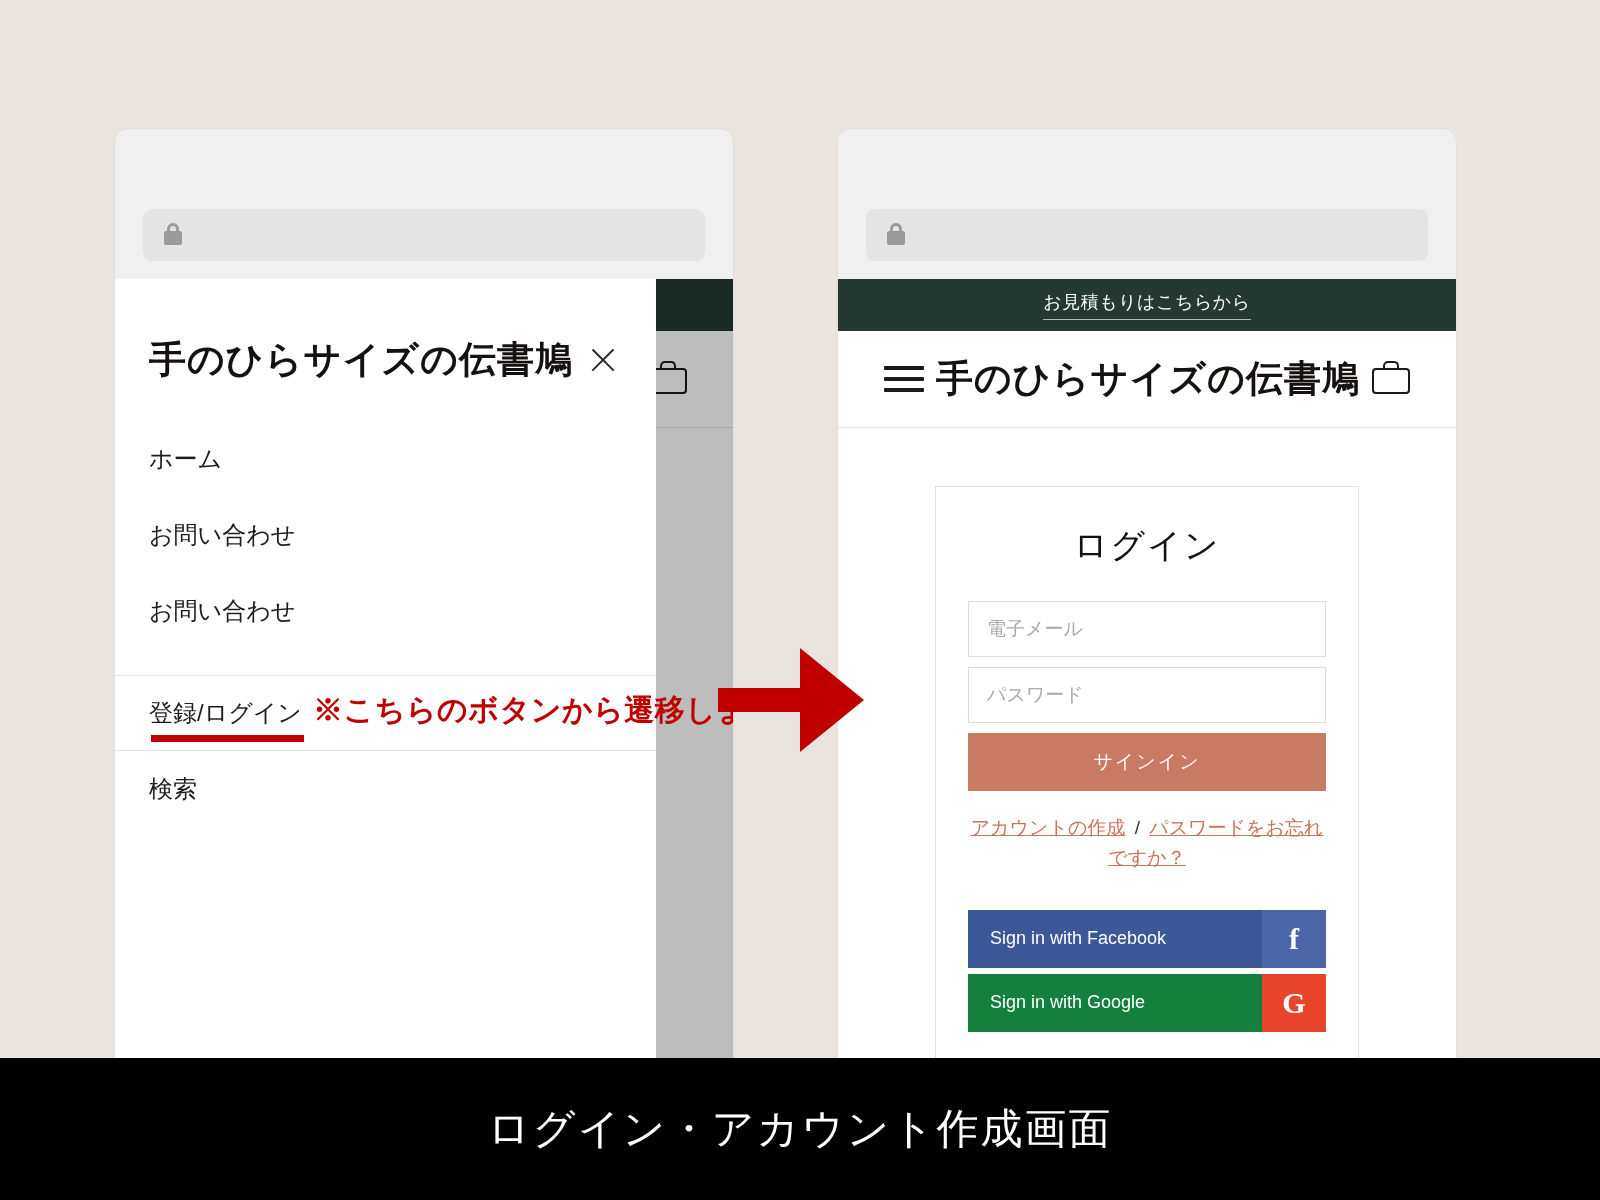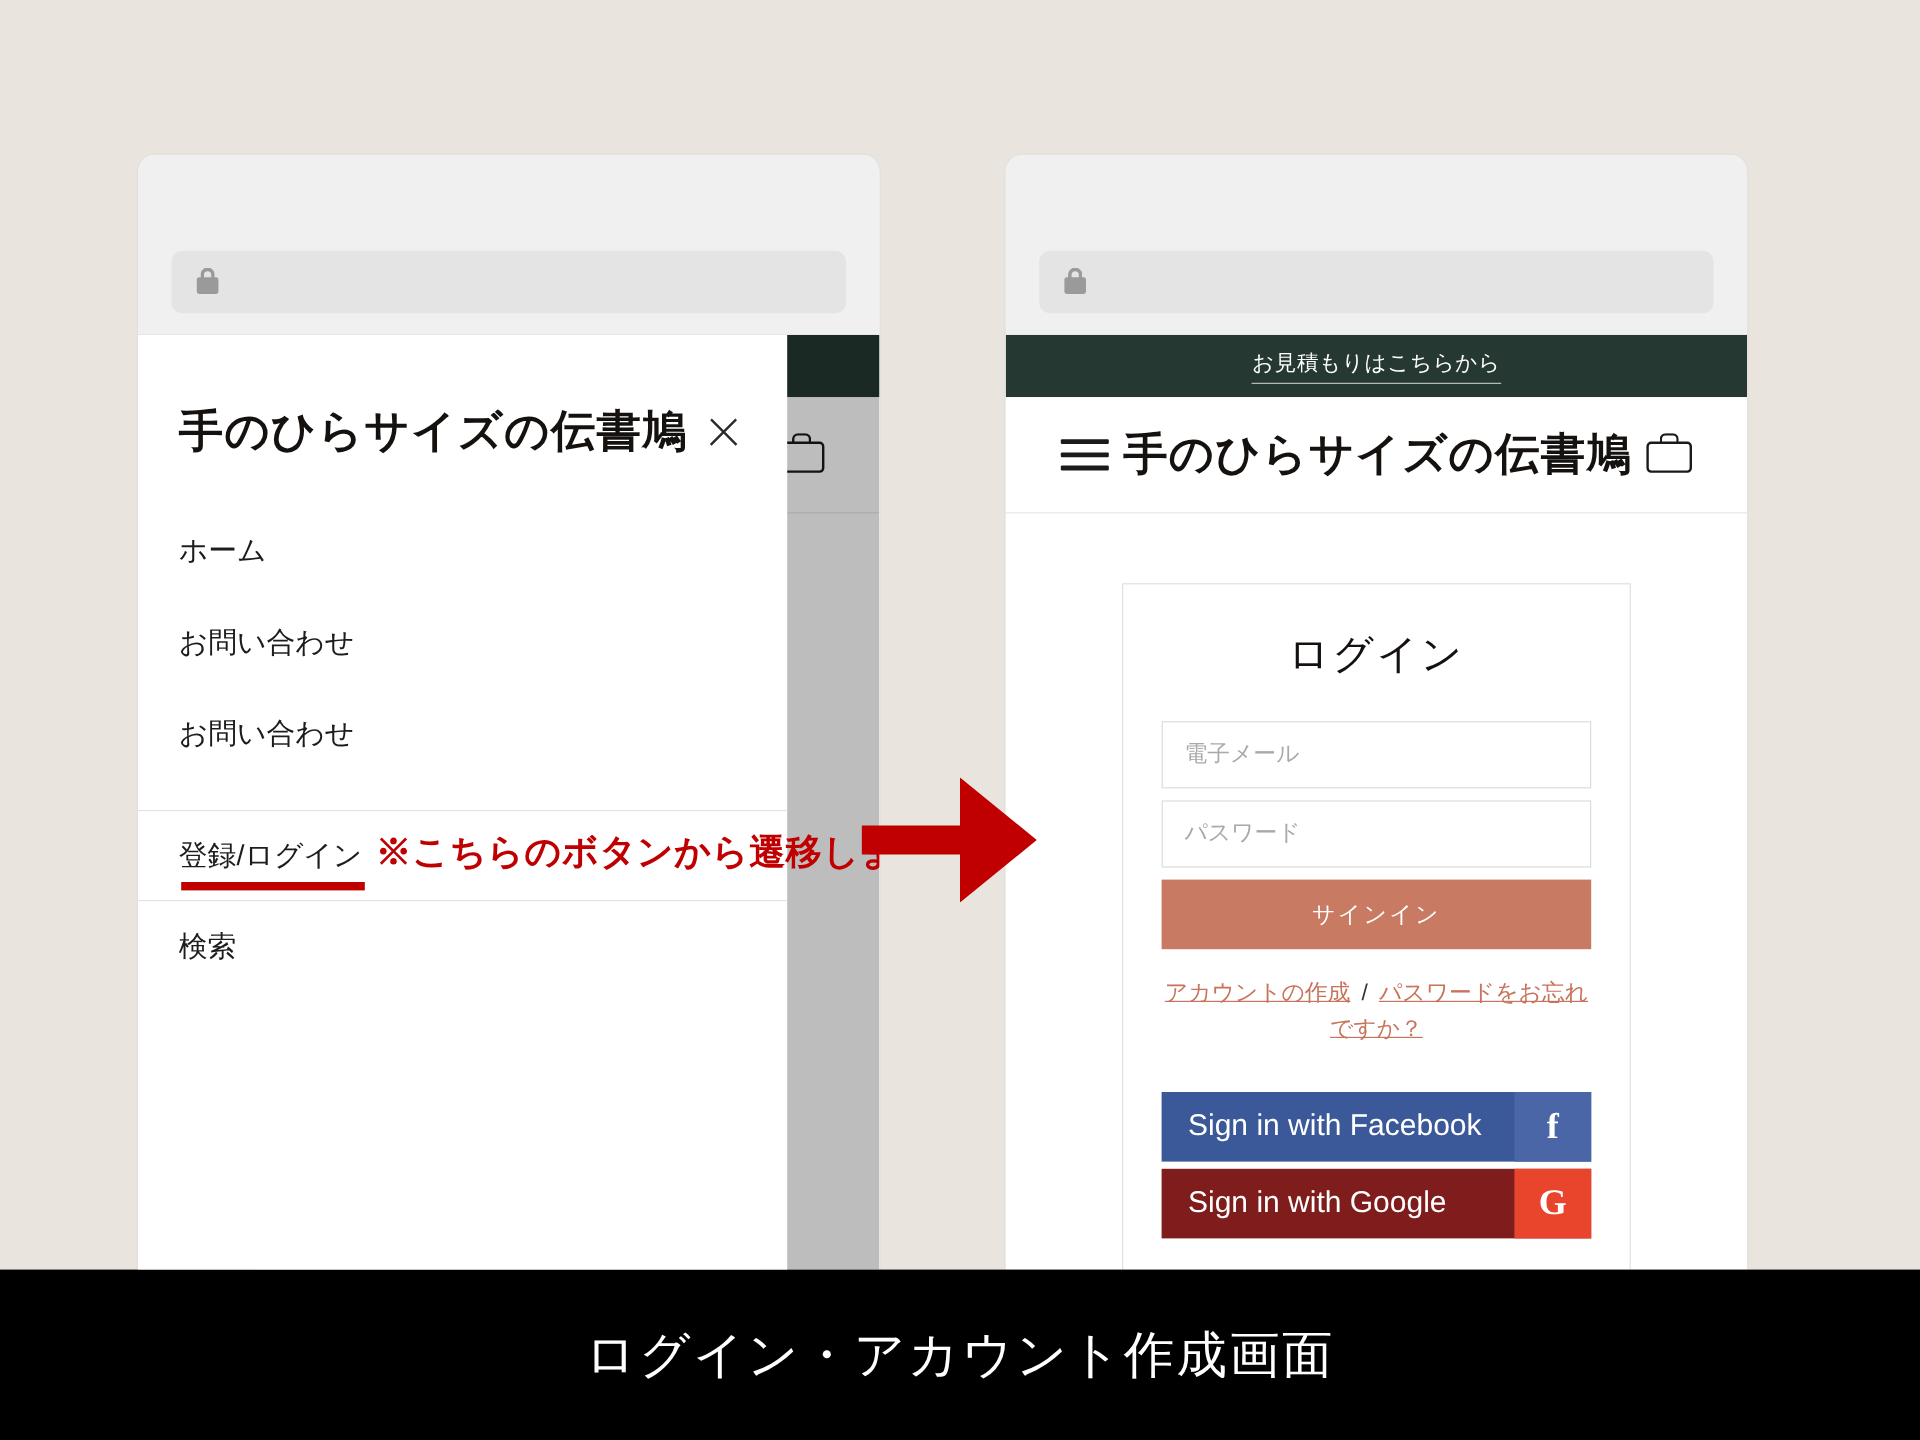--- a/index.html
+++ b/index.html
@@ -136,30 +136,30 @@
   .alt-links a { color: #C8735B; text-decoration: underline; }
   .alt-links .sep { color: #333; text-decoration: none; padding: 0 4px; }
   .social-wrap { margin-top: 36px; }
   .social-btn {
     width: 100%; height: 58px;
     display: flex; align-items: center;
     margin-bottom: 6px;
     color: #ffffff;
     cursor: pointer;
   }
-  .social-btn .label { flex: 1; padding-left: 22px; font-size: 25px; }
+  .social-btn .label { flex: 1; padding-left: 22px; font-size: 18px; }
   .social-btn .glyph {
     width: 64px; height: 100%;
     display: flex; align-items: center; justify-content: center;
     font-size: 30px; font-weight: 700;
     font-family: "Liberation Serif", "DejaVu Serif", serif;
   }
   .fb { background: #3B5998; }
   .fb .glyph { background: #4A66A6; }
-  .gg { background: #7f1d1d; }
+  .gg { background: #15803d; }
   .gg .glyph { background: #E8452C; }
 
   
   .dim-layer { position: absolute; inset: 0; }
   .dim-layer .scrim { position: absolute; inset: 0; background: rgba(0,0,0,0.26); }
 
   .drawer {
     position: absolute;
     top: 0; left: 0;
     width: 541px;

